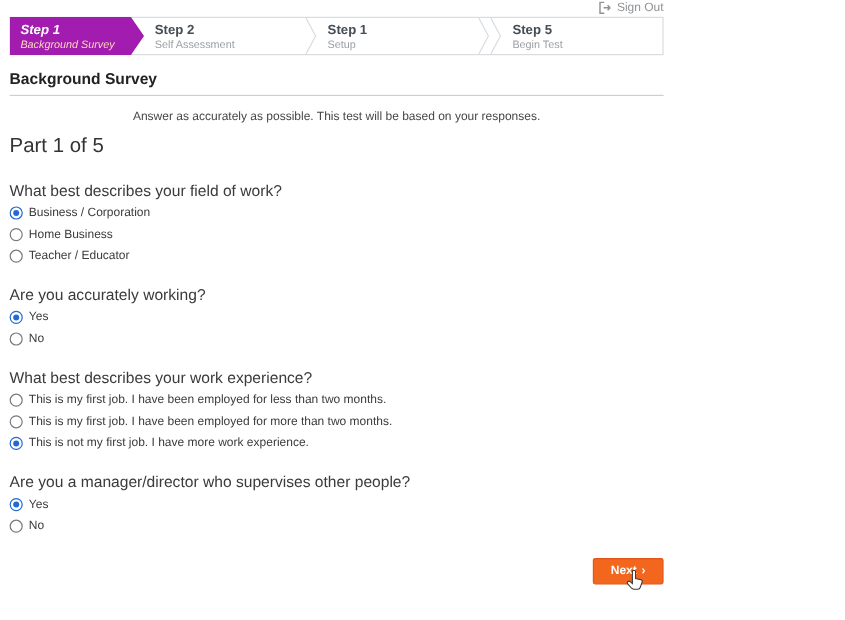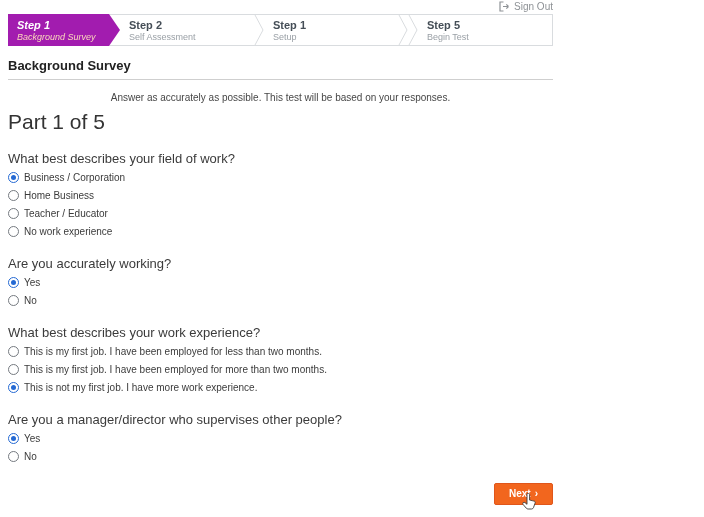--- a/index.html
+++ b/index.html
@@ -34,21 +34,21 @@
     font-style: italic;
   }
   .step.active .t { color: #ffffff; }
   .step.active .s { color: #fcd9bc; }
   .chev { flex: 0 0 10px; height: 30px; }
 
   
   .page-title { font-size: 13px; font-weight: bold; color: #222; margin: 12px 0 6px 0; }
   .rule { border: none; border-top: 1px solid #cfcfcf; margin: 0 0 12px 0; }
   .intro { font-size: 10px; color: #474747; margin: 0 0 4px 0; text-align: center; }
-  .part { font-size: 21px; font-weight: normal; color: #333; margin: 8px 0 0 0; line-height: 22px; }
+  .part { font-size: 17px; font-weight: normal; color: #333; margin: 8px 0 0 0; line-height: 22px; }
 
   
   .question { margin-top: 18px; }
   .question-text { font-size: 13px; color: #3b3b3b; line-height: 15px; margin: 0 0 4px 0; font-weight: normal; }
   .option { display: flex; align-items: flex-start; gap: 5px; height: 12px; margin-top: 6px; cursor: pointer; }
   .option .lbl { font-size: 10px; color: #3b3b3b; }
   .radio {
     box-sizing: border-box; width: 11px; height: 11px; border-radius: 50%;
     border: 1px solid #757a80; background: #fff; flex: 0 0 11px;
   }
@@ -127,24 +127,20 @@
       <span class="lbl">Business / Corporation</span>
     </div>
     <div class="option">
       <span class="radio"></span>
       <span class="lbl">Home Business</span>
     </div>
     <div class="option">
       <span class="radio"></span>
       <span class="lbl">Teacher / Educator</span>
     </div>
-    <div class="option">
-      <span class="radio"></span>
-      <span class="lbl">No work experience</span>
-    </div>
   </section>
 
   <section class="question">
     <p class="question-text">Are you accurately working?</p>
     <div class="option">
       <span class="radio checked"></span>
       <span class="lbl">Yes</span>
     </div>
     <div class="option">
       <span class="radio"></span>

